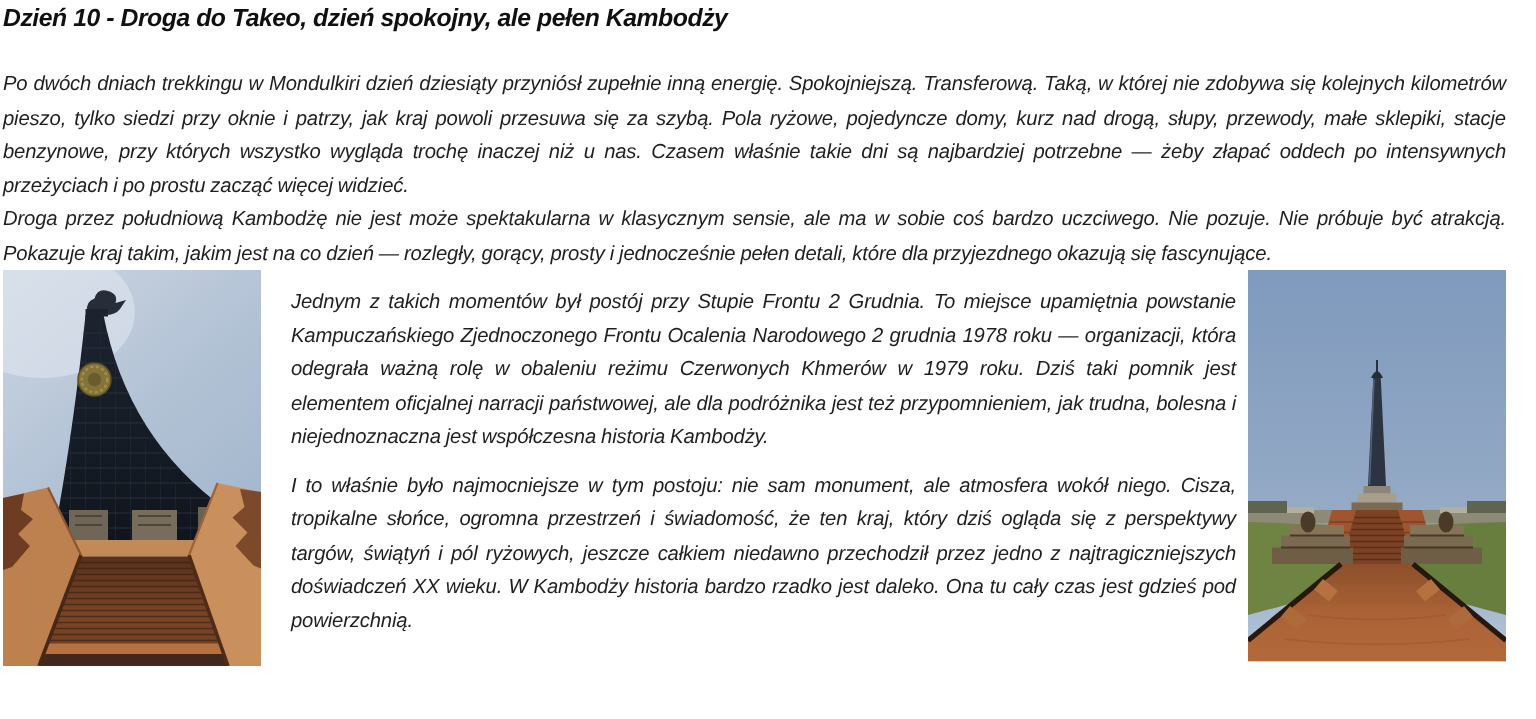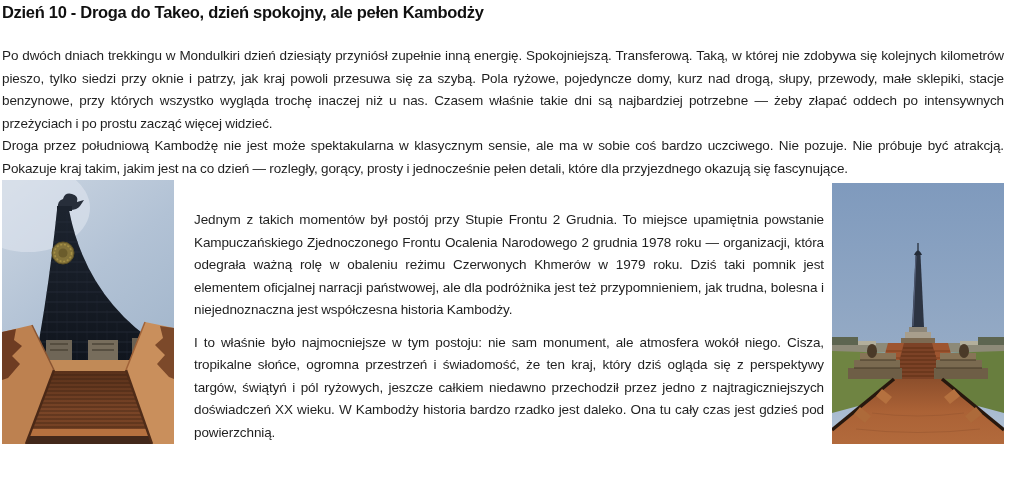--- a/index.html
+++ b/index.html
@@ -1,32 +1,32 @@
 <!DOCTYPE html>
 <html lang="pl"><head>
 <meta charset="utf-8">
 <style>
   html,body{margin:0;padding:0;}
   body{
     width:1024px;height:479px;overflow:hidden;background:#ffffff;
     font-family:"Liberation Sans","DejaVu Sans",sans-serif;
     color:#1f1f1f;
   }
-  .page{padding:3px 20px 0 2px;}
+  .page{padding:3px 20px 0 2px;font-style:italic;}
   h1.post-title{
     font-size:16.5px;line-height:19px;font-weight:bold;color:#101010;
     letter-spacing:-0.3px;margin:0 0 23px 0;
   }
   p.para{
     font-size:13.5px;line-height:22.5px;text-align:justify;
     letter-spacing:-0.1px;word-spacing:-0.3px;margin:0;
   }
   .mb-lg{margin-bottom:21px;}
   .mb-md{margin-bottom:14px;}
-  .media-row{display:flex;align-items:flex-end;}
+  .media-row{display:flex;align-items:flex-start;}
   figure.photo{margin:0;padding:0;flex:none;line-height:0;}
   .photo-left{width:172px;height:264px;}
   .photo-right{width:172px;height:261px;}
   .mid-col{flex:1;min-width:0;padding:10px 8px 0 20px;}
   .mid-col p.para + p.para{margin-top:10px;}
 </style>
 </head>
 <body>
 
 <div class="page">

